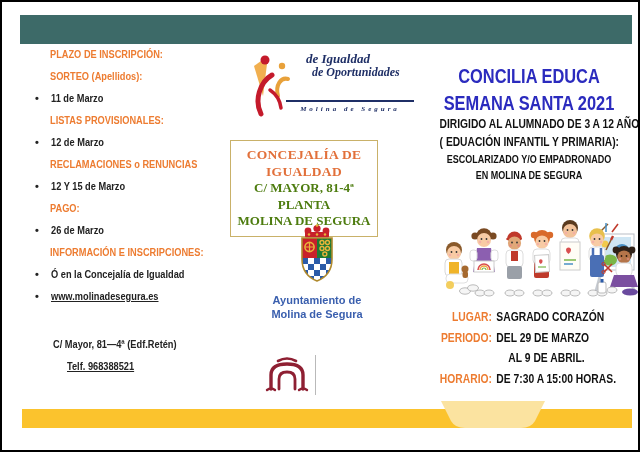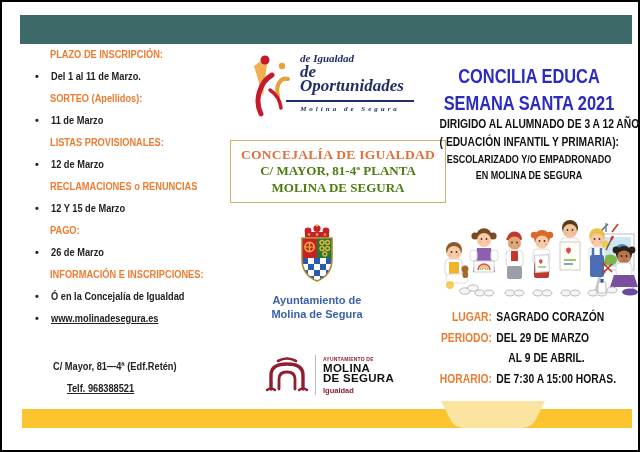--- a/index.html
+++ b/index.html
@@ -20,27 +20,27 @@
   .lc-item::before{content:"•";position:absolute;left:8px;top:0;color:#222;}
   .lc-sub{font-size:11px;font-weight:700;color:#222;line-height:13px;margin:0 0 9px 0;}
   .sub1{padding-left:26px;margin-top:35px;} .sub2{padding-left:40px;text-decoration:underline;}
   .www{text-decoration:underline;cursor:pointer;}
   
   .plan-logo{position:absolute;left:246px;top:44px;width:170px;height:74px;}
   .plan-figures{position:absolute;left:0;top:4px;}
   .plan-text{position:absolute;left:52px;top:6px;color:#1F2F66;
              font-family:"Liberation Serif",serif;font-style:italic;font-weight:700;}
   .pt1{font-size:11.5px;line-height:13px;}
-  .pt2{font-size:11px;line-height:13px;}
-  .pt3{font-size:17px;line-height:14px;}
+  .pt2{font-size:13px;line-height:13px;margin-left:6px;}
+  .pt3{font-size:12px;line-height:14px;margin-left:12px;}
   .plan-rule{position:absolute;left:38px;top:54px;width:128px;height:2px;background:#1F2F66;}
   .plan-sub{position:absolute;left:34px;top:59px;width:136px;text-align:center;color:#1F2F66;
             font-family:"Liberation Serif",serif;font-style:italic;font-weight:700;
             font-size:7px;letter-spacing:3px;white-space:nowrap;}
-  .contact-box{position:absolute;left:228px;top:138px;width:216px;border:1px solid #C9B169;
+  .contact-box{position:absolute;left:228px;top:138px;width:148px;border:1px solid #C9B169;
                background:#fff;text-align:center;padding:5px 2px 6px 2px;box-sizing:border-box;
                font-family:"Liberation Serif",serif;font-weight:700;}
   .cb-title{font-size:13.5px;color:#E2703A;line-height:17px;letter-spacing:0.3px;}
   .cb-line{font-size:13px;color:#4d7c0f;line-height:16.5px;}
   .coat{position:absolute;left:291px;top:221px;}
   .coat-caption{position:absolute;left:240px;top:291px;width:150px;text-align:center;
                 color:#3A5FAE;font-weight:700;font-size:11px;line-height:14px;}
   .city-logo{position:absolute;left:262px;top:352px;display:flex;align-items:center;}
   .cl-divider{width:1px;height:40px;background:#b9b9b9;margin:0 7px 0 5px;}
   .cl-text{display:flex;flex-direction:column;}
@@ -66,23 +66,20 @@
 <body>
 
 <div class="page">
 
   <div class="top-bar"></div>
 
   <div class="left-col">
     <div class="lc-head">
         <span class="cond">PLAZO DE INSCRIPCIÓN:</span>
       </div>
-    <div class="lc-item">
-        <span class="cond">Del  1 al 11 de Marzo.</span>
-      </div>
 
     <div class="lc-head">
         <span class="cond">SORTEO (Apellidos):</span>
       </div>
     <div class="lc-item">
         <span class="cond">11 de Marzo</span>
       </div>
 
     <div class="lc-head">
         <span class="cond">LISTAS PROVISIONALES:</span>
@@ -196,26 +193,20 @@
 
   <div class="city-logo">
     <svg width="46" height="42" viewBox="0 0 46 42">
       <path d="M14,7 Q23,2 32,7" fill="none" stroke="#8E1F32" stroke-width="2.6" stroke-linecap="round"></path>
       <path d="M7,35 L7,21 Q7,10 23,10 Q39,10 39,21 L39,35" fill="none" stroke="#8E1F32" stroke-width="3.4" stroke-linecap="round"></path>
       <path d="M15,35 L15,25 Q15,18 23,18 Q31,18 31,25 L31,35" fill="none" stroke="#8E1F32" stroke-width="2.8" stroke-linecap="round"></path>
       <path d="M3,36 Q7,33 11,36" fill="none" stroke="#8E1F32" stroke-width="2.4" stroke-linecap="round"></path>
       <path d="M35,36 Q39,33 43,36" fill="none" stroke="#8E1F32" stroke-width="2.4" stroke-linecap="round"></path>
     </svg>
     <div class="cl-divider"></div>
-    <div class="cl-text">
-      <div class="cl-top">AYUNTAMIENTO DE</div>
-      <div class="cl-name">MOLINA</div>
-      <div class="cl-name">DE SEGURA</div>
-      <div class="cl-dept">Igualdad</div>
-    </div>
   </div>
 
   <div class="rc-title">
     <span class="condc">CONCILIA EDUCA</span>
     <span class="condc">SEMANA SANTA 2021</span>
   </div>
 
   <div class="rc-audience">
     <span class="condc aud-lg">DIRIGIDO AL ALUMNADO DE 3 A 12 AÑOS</span>
     <span class="condc aud-lg">( EDUACIÓN INFANTIL Y PRIMARIA):</span>

